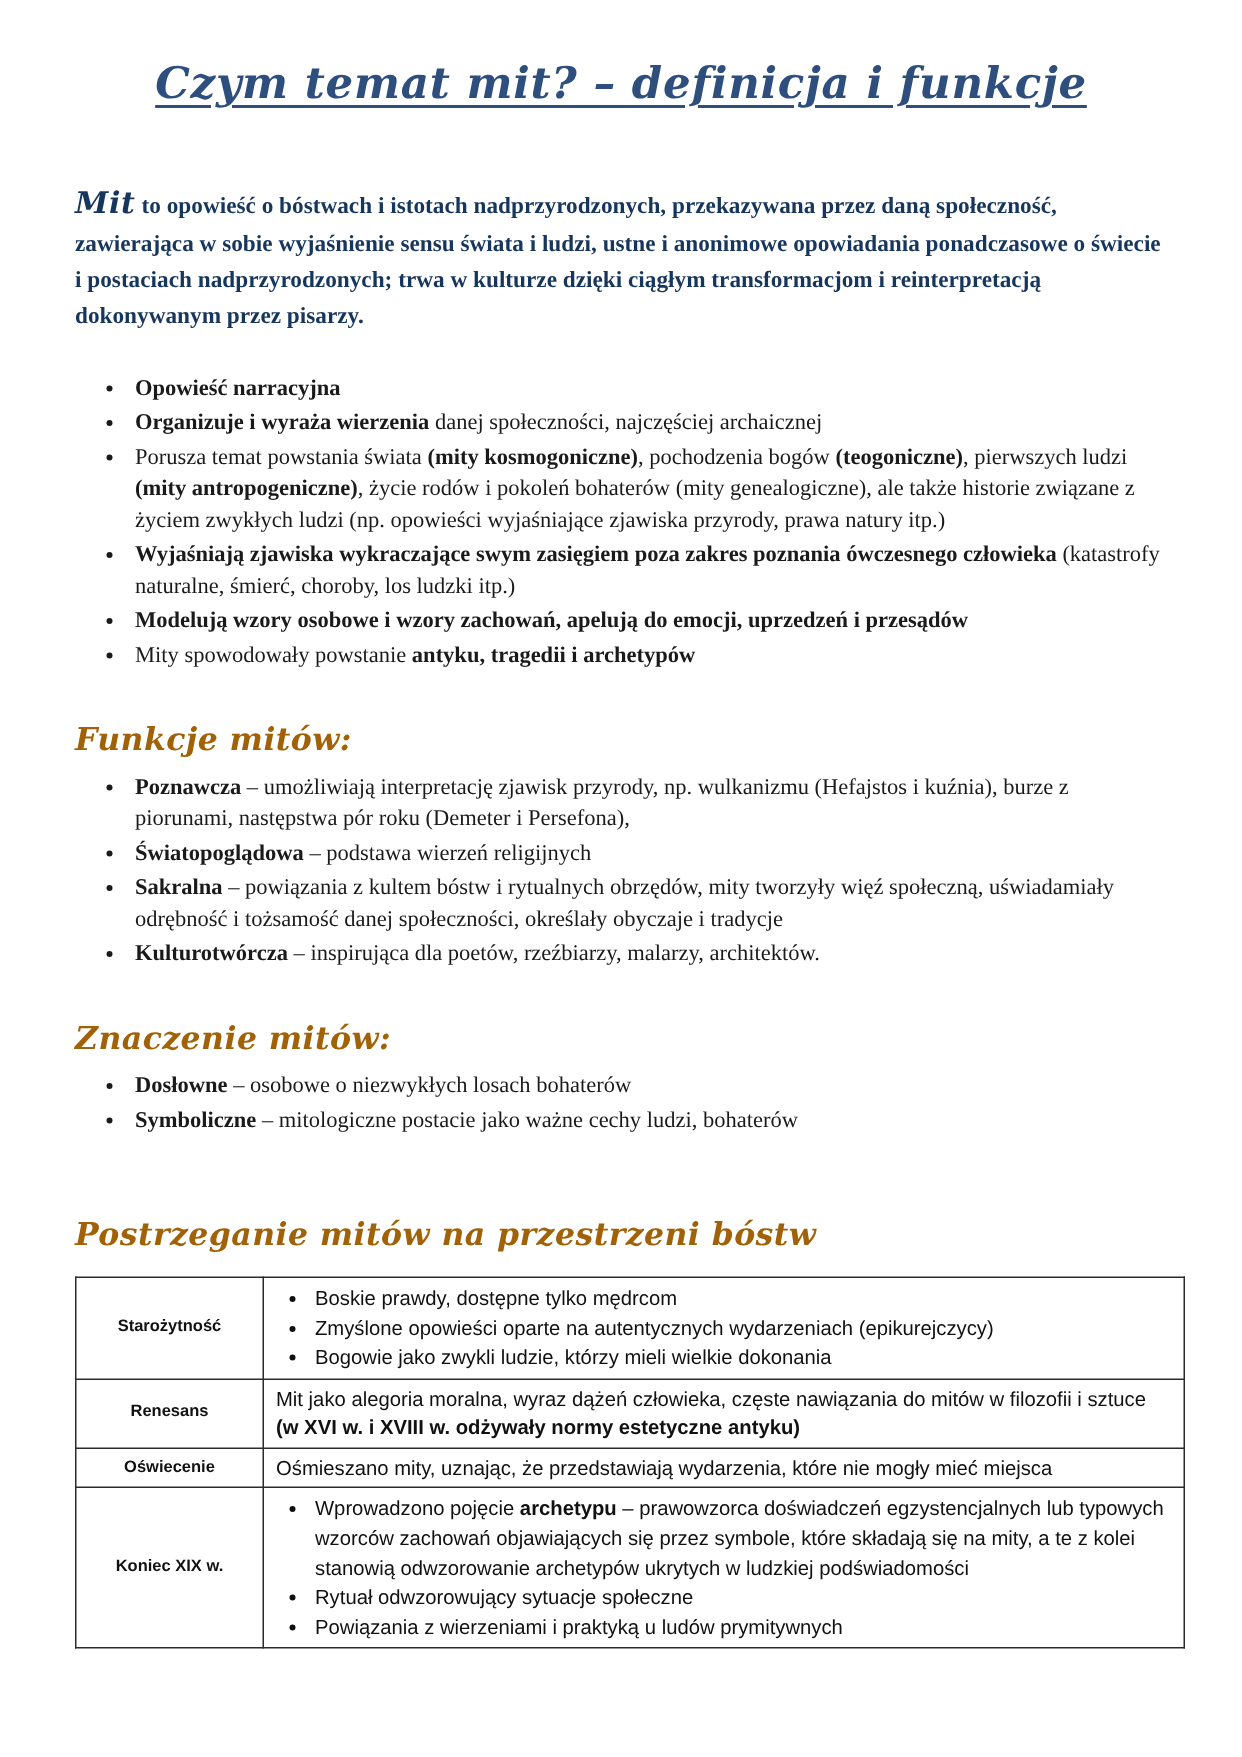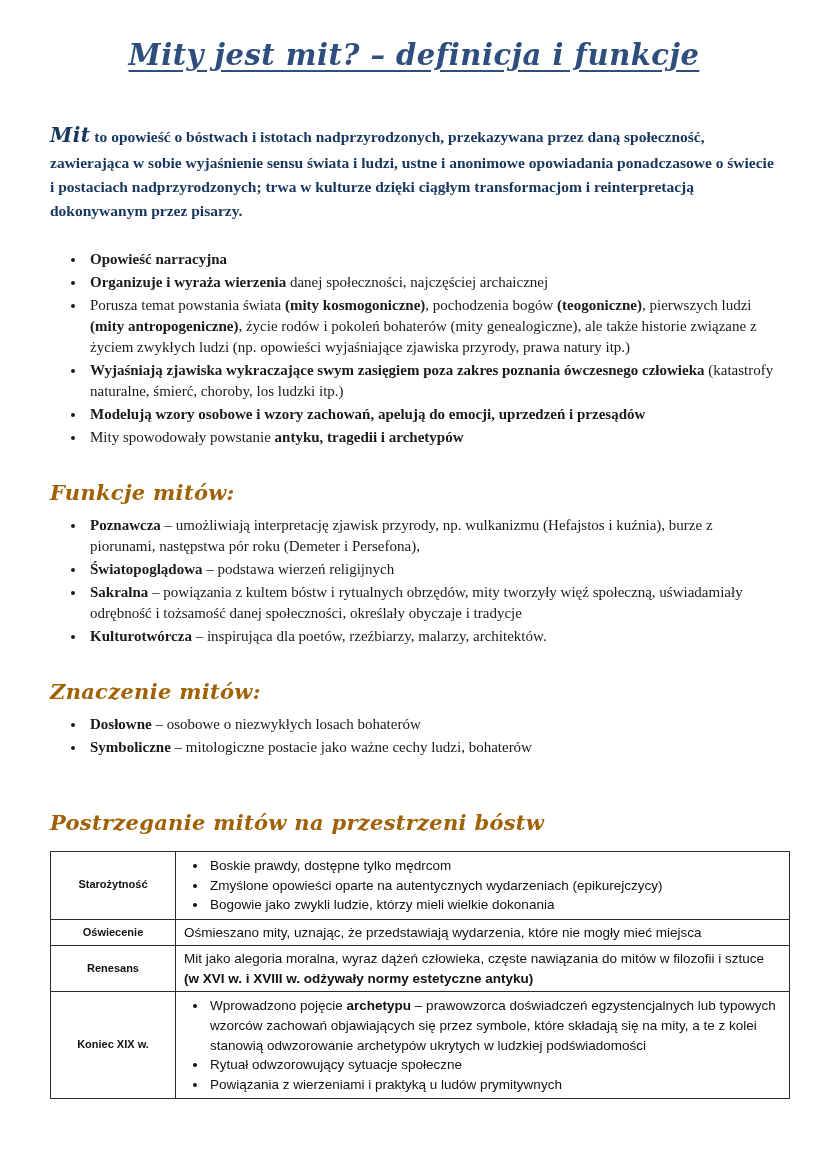--- a/index.html
+++ b/index.html
@@ -81,21 +81,21 @@
   }
   td.content p { margin: 1px 0; }
   td.content ul { margin: 2px 0; padding-left: 24px; }
   td.content li { padding-left: 2px; }
 </style>
 </head>
 <body>
 
 <div class="page">
 
-  <h1 class="title">Mity jest mit? – definicja i funkcje</h1>
+  <h1 class="title">Czym temat mit? – definicja i funkcje</h1>
 
   <p class="definition"><span class="def-lead">Mit</span><span> to opowieść o bóstwach i istotach nadprzyrodzonych, przekazywana przez daną społeczność, zawierająca w sobie wyjaśnienie sensu świata i ludzi, ustne i anonimowe opowiadania ponadczasowe o świecie i postaciach nadprzyrodzonych; trwa w kulturze dzięki ciągłym transformacjom i reinterpretacją dokonywanym przez pisarzy.</span></p>
 
   <ul class="bullets">
     <li><span class="seg-bold">Opowieść narracyjna</span></li>
     <li><span class="seg-bold">Organizuje i wyraża wierzenia</span><span> danej społeczności, najczęściej archaicznej</span></li>
     <li><span>Porusza temat powstania świata </span><span class="seg-bold">(mity kosmogoniczne)</span><span>, pochodzenia bogów </span><span class="seg-bold">(teogoniczne)</span><span>, pierwszych ludzi </span><span class="seg-bold">(mity antropogeniczne)</span><span>, życie rodów i pokoleń bohaterów (mity genealogiczne), ale także historie związane z życiem zwykłych ludzi (np. opowieści wyjaśniające zjawiska przyrody, prawa natury itp.)</span></li>
     <li><span class="seg-bold">Wyjaśniają zjawiska wykraczające swym zasięgiem poza zakres poznania ówczesnego człowieka</span><span> (katastrofy naturalne, śmierć, choroby, los ludzki itp.)</span></li>
     <li><span class="seg-bold">Modelują wzory osobowe i wzory zachowań, apelują do emocji, uprzedzeń i przesądów</span></li>
     <li><span>Mity spowodowały powstanie </span><span class="seg-bold">antyku, tragedii i archetypów</span></li>
@@ -125,29 +125,29 @@
         <td class="era">Starożytność</td>
         <td class="content">
           <ul>
             <li><span>Boskie prawdy, dostępne tylko mędrcom</span></li>
             <li><span>Zmyślone opowieści oparte na autentycznych wydarzeniach (epikurejczycy)</span></li>
             <li><span>Bogowie jako zwykli ludzie, którzy mieli wielkie dokonania</span></li>
           </ul>
         </td>
       </tr>
       <tr>
+        <td class="era">Renesans</td>
+        <td class="content">
+          <p><span>Mit jako alegoria moralna, wyraz dążeń człowieka, częste nawiązania do mitów w filozofii i sztuce </span><span class="seg-bold">(w XVI w. i XVIII w. odżywały normy estetyczne antyku)</span></p>
+        </td>
+      </tr>
+      <tr>
         <td class="era">Oświecenie</td>
         <td class="content">
           <p><span>Ośmieszano mity, uznając, że przedstawiają wydarzenia, które nie mogły mieć miejsca</span></p>
-        </td>
-      </tr>
-      <tr>
-        <td class="era">Renesans</td>
-        <td class="content">
-          <p><span>Mit jako alegoria moralna, wyraz dążeń człowieka, częste nawiązania do mitów w filozofii i sztuce </span><span class="seg-bold">(w XVI w. i XVIII w. odżywały normy estetyczne antyku)</span></p>
         </td>
       </tr>
       <tr>
         <td class="era">Koniec XIX w.</td>
         <td class="content">
           <ul>
             <li><span>Wprowadzono pojęcie </span><span class="seg-bold">archetypu</span><span> – prawowzorca doświadczeń egzystencjalnych lub typowych wzorców zachowań objawiających się przez symbole, które składają się na mity, a te z kolei stanowią odwzorowanie archetypów ukrytych w ludzkiej podświadomości</span></li>
             <li><span>Rytuał odwzorowujący sytuacje społeczne</span></li>
             <li><span>Powiązania z wierzeniami i praktyką u ludów prymitywnych</span></li>
           </ul>

